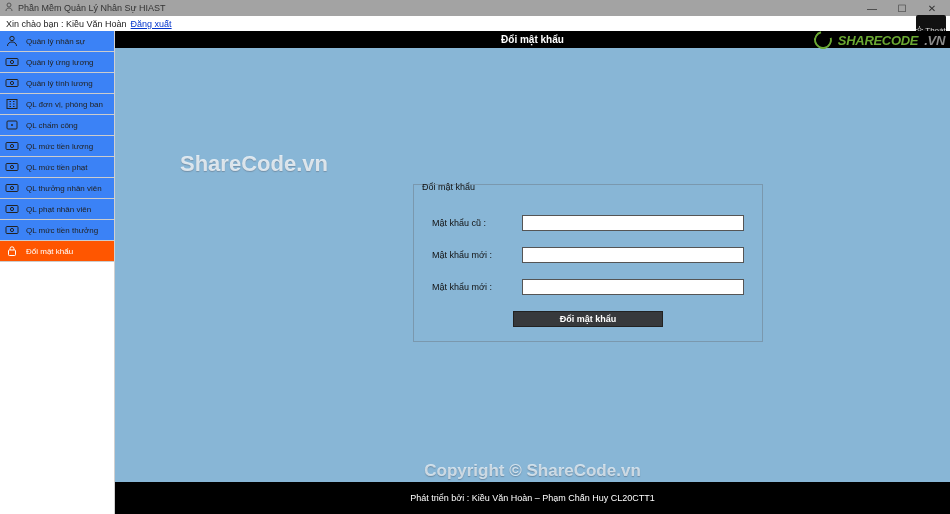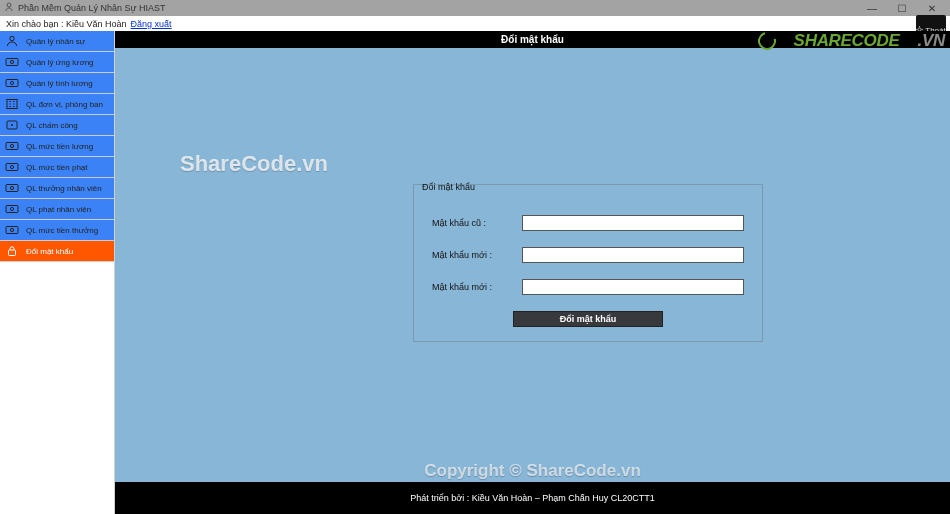--- a/index.html
+++ b/index.html
@@ -93,23 +93,23 @@
   display: flex; align-items: center; justify-content: center;
 }
 
 .footerbar {
   height: 32px; background: #000; color: #fff; font-size: 9px;
   display: flex; align-items: center; justify-content: center;
 }
 
 .logo-badge {
   position: absolute; right: 5px; top: 0px; z-index: 50;
-  font-size: 17px; font-weight: bold; font-style: italic;
+  font-size: 13px; font-weight: bold; font-style: italic;
   color: #6aa832; letter-spacing: -0.3px;
-  display: flex; align-items: center; gap: 18px;
+  display: flex; align-items: center; gap: 6px;
   pointer-events: none;
 }
 .logo-badge .logo-swirl {
   width: 18px; height: 18px; border: 2px solid #6aa832; border-radius: 50%;
   border-top-color: transparent; transform: rotate(30deg);
 }
 .logo-badge .vn { color: #8a8a8a; }
 </style>
 </head>
 <body>

